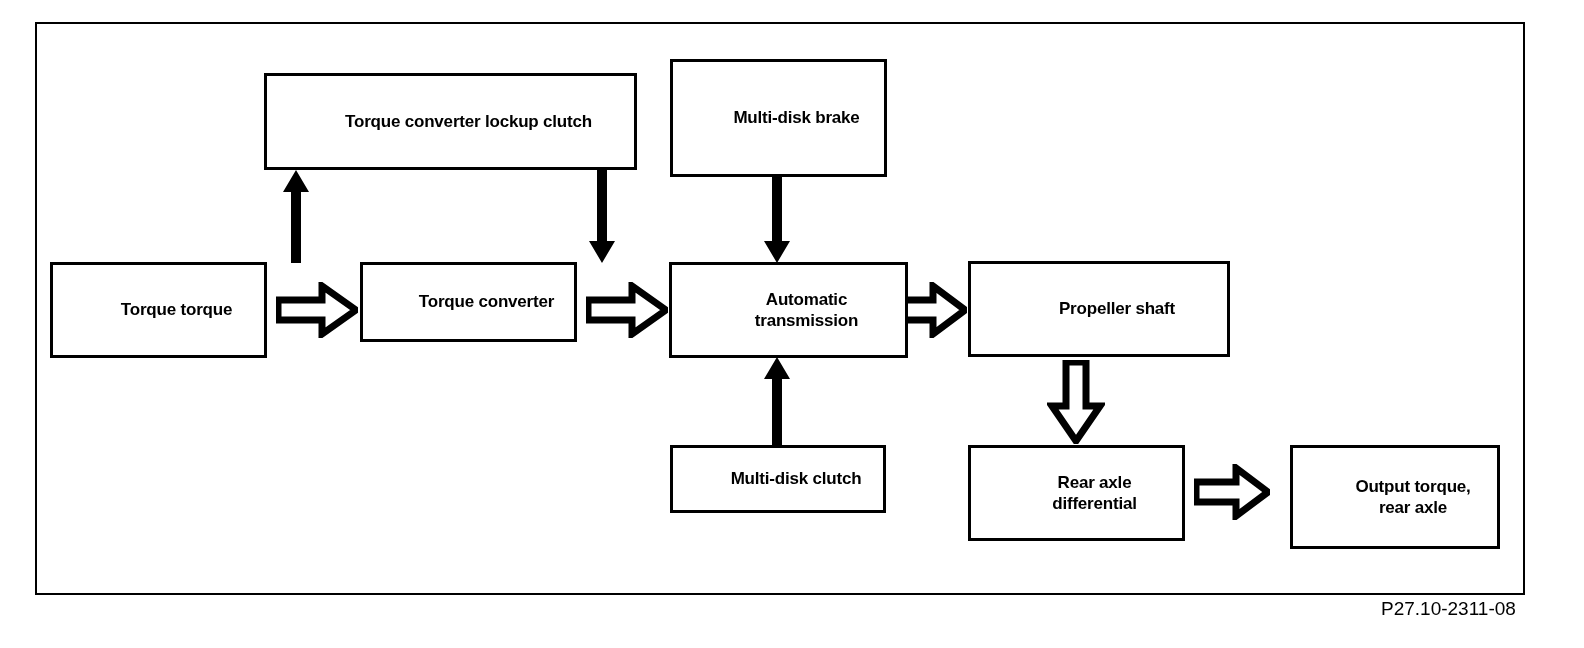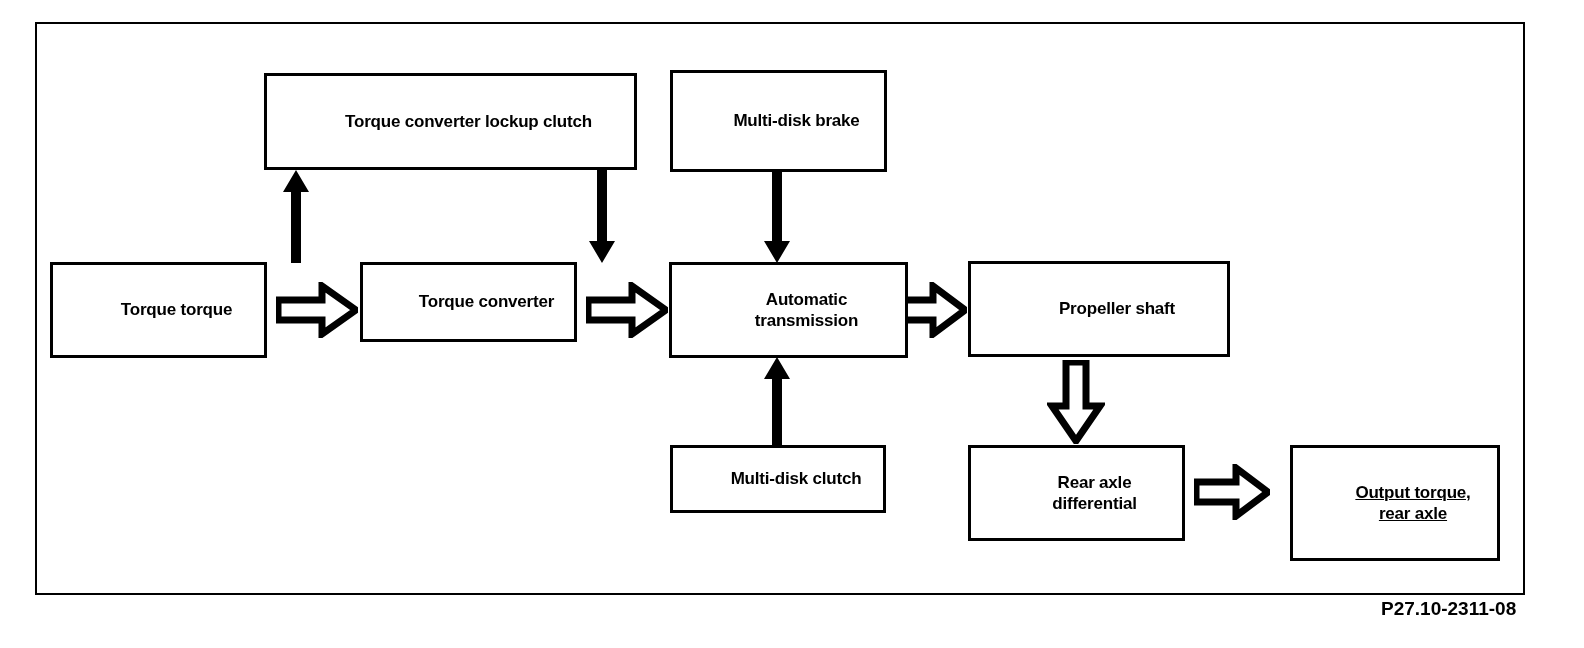--- a/index.html
+++ b/index.html
@@ -48,26 +48,26 @@
     line-height: 1.25;
     color: #000000;
     letter-spacing: -0.2px;
     white-space: pre-line;
   }
 
   
   #node-engine-torque         { left: 50px;   top: 262px; width: 217px; height: 96px; }
   #node-lockup-clutch         { left: 264px;  top: 73px;  width: 373px; height: 97px; }
   #node-torque-converter      { left: 360px;  top: 262px; width: 217px; height: 80px; }
-  #node-multi-disk-brake      { left: 670px;  top: 70px;  width: 217px; height: 102px; }
+  #node-multi-disk-brake      { left: 670px;  top: 59px;  width: 217px; height: 118px; }
   #node-automatic-transmission{ left: 669px;  top: 262px; width: 239px; height: 96px; }
   #node-multi-disk-clutch     { left: 670px;  top: 445px; width: 216px; height: 68px; }
   #node-propeller-shaft       { left: 968px;  top: 261px; width: 262px; height: 96px; }
   #node-rear-axle-diff        { left: 968px;  top: 445px; width: 217px; height: 96px; }
-  #node-output-torque         { left: 1290px; top: 445px; width: 210px; height: 116px; text-decoration: underline; }
+  #node-output-torque         { left: 1290px; top: 445px; width: 210px; height: 104px; }
 
   
   .arrow {
     position: absolute;
     z-index: 4;
   }
   .arrow svg { display: block; }
 
   
   #arrow-engine-to-converter   { left: 276px;  top: 282px; width: 82px;  height: 56px; }
@@ -82,21 +82,21 @@
   #arrow-brake-to-trans        { left: 762px;  top: 169px; width: 30px;  height: 94px; }
   #arrow-clutch-to-trans       { left: 762px;  top: 357px; width: 30px;  height: 89px; }
 
   
   #figure-caption {
     position: absolute;
     left: 1381px;
     top: 598px;
     font-family: "Liberation Sans", sans-serif;
     font-size: 19px;
-    font-weight: bold;
+    font-weight: normal;
     color: #000000;
     letter-spacing: 0px;
     white-space: nowrap;
   }
 </style>
 </head>
 <body>
 
 <div id="page">
 

